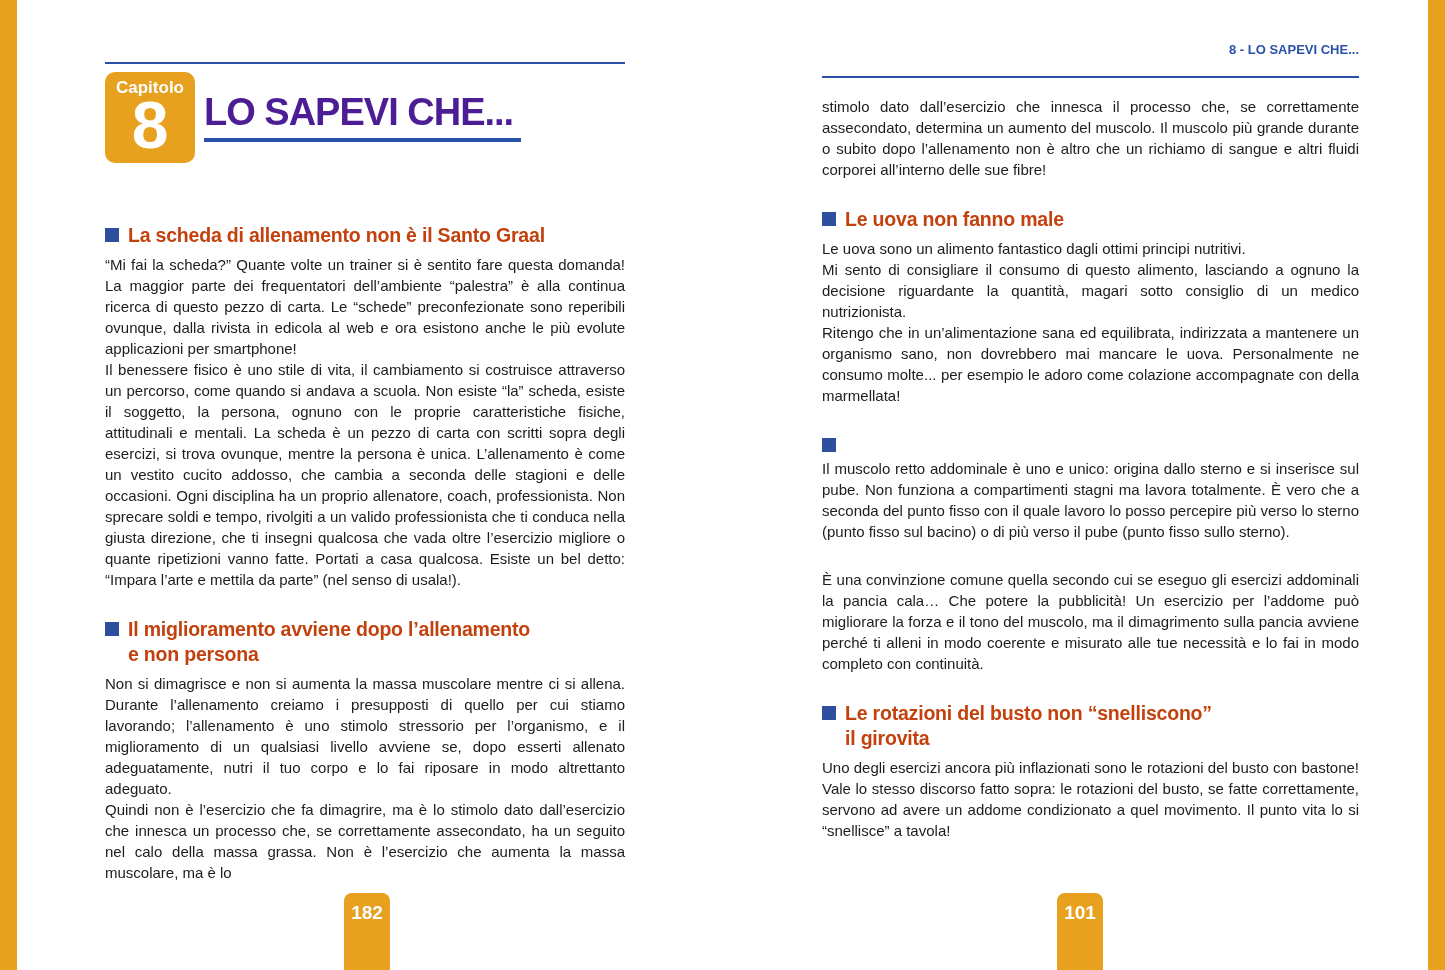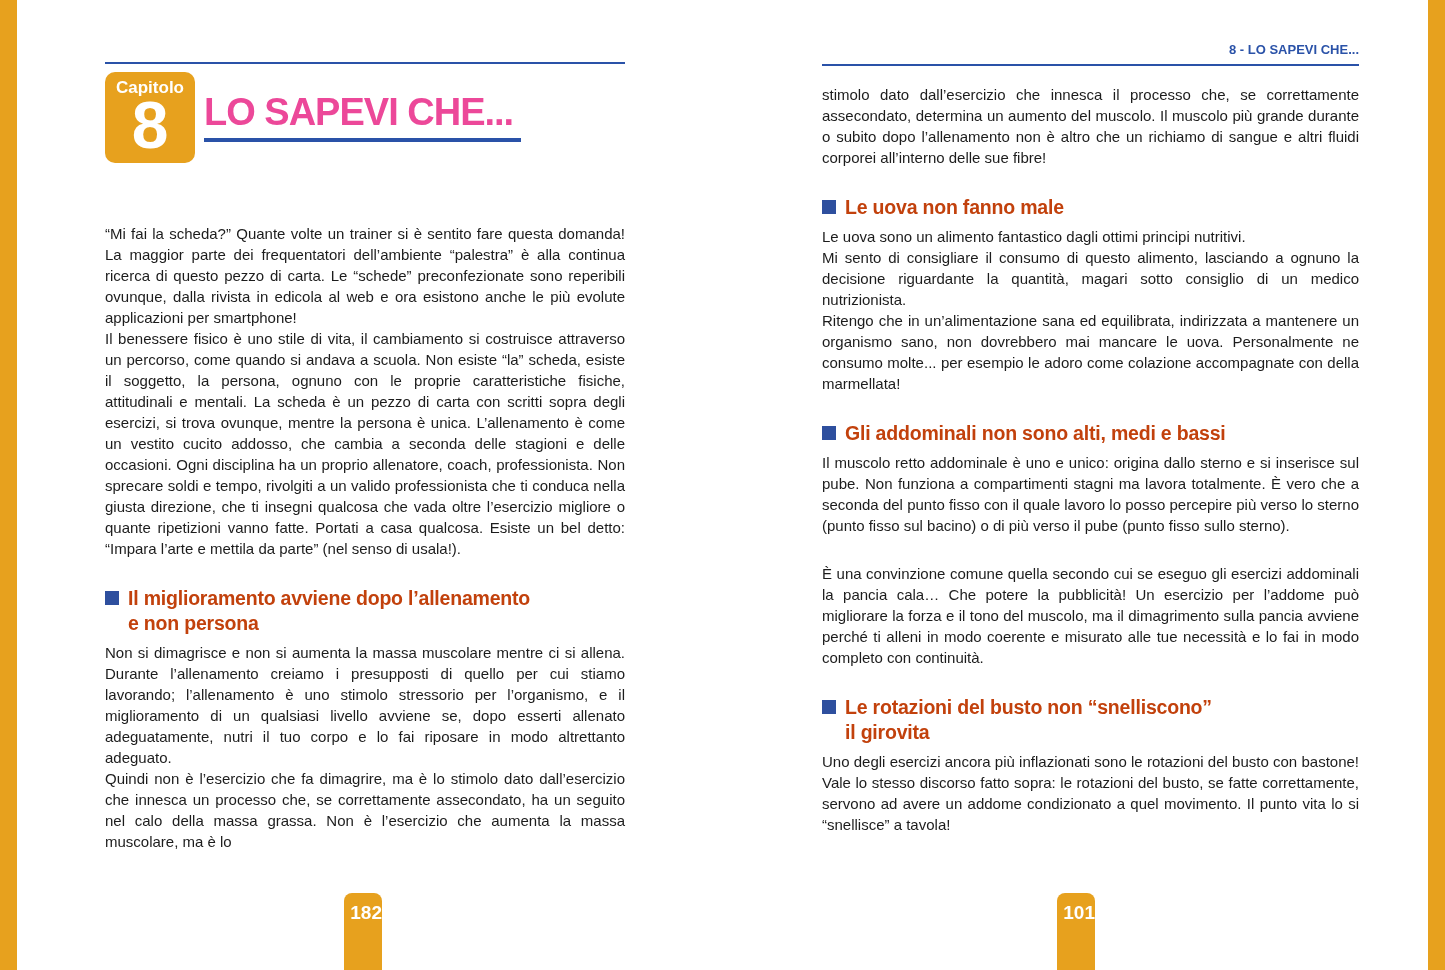--- a/index.html
+++ b/index.html
@@ -9,43 +9,43 @@
   }
   .edge{position:absolute;top:0;bottom:0;width:17px;background:#e7a11e;z-index:1;}
   .edge-left{left:0;}
   .edge-right{right:0;}
 
   .rule{height:2px;background:#2a52a8;}
 
   .page-left{position:absolute;left:105px;top:62px;width:520px;}
   .page-right{position:absolute;left:822px;top:42px;width:537px;}
 
-  .running{font-size:13px;font-weight:bold;color:#2a52a8;text-align:right;margin:0 0 7px 0;line-height:15px;}
+  .running{font-size:13px;font-weight:bold;color:#2a52a8;text-align:right;margin:0 0 19px 0;line-height:15px;}
 
   .chapter-row{display:flex;align-items:center;margin-top:8px;margin-bottom:60px;}
   .badge{width:90px;height:91px;background:#e7a11e;border-radius:10px;color:#fff;flex:0 0 auto;overflow:hidden;}
   .badge-label{font-size:17px;font-weight:bold;padding:7px 0 0 11px;line-height:1;}
   .badge-number{font-size:66px;font-weight:bold;text-align:center;line-height:0.95;margin-top:-2px;}
   .chapter-title{
-    margin-left:9px;color:#ec4899;font-weight:bold;font-size:38px;letter-spacing:-1px;
+    margin-left:9px;color:#4c1d95;font-weight:bold;font-size:38px;letter-spacing:-1px;
     border-bottom:4px solid #2a52a8;padding:0 8px 7px 0;line-height:1;white-space:nowrap;
   }
 
   .section{margin-top:27px;}
   .section.first{margin-top:0;}
   .sec-head{display:flex;color:#c2410c;font-weight:bold;font-size:19.5px;line-height:25px;letter-spacing:-0.2px;margin-bottom:6px;}
   .sq{flex:0 0 14px;height:14px;background:#2e4f9e;margin:5px 9px 0 0;}
   .sec-head-text{white-space:pre-line;}
 
   p.body{font-size:15px;line-height:21px;color:#1c1c1c;text-align:justify;margin:0;hyphens:auto;}
   p.intro{margin-top:18px;}
 
   .page-tab{
-    position:absolute;bottom:0;width:38px;height:77px;background:#e7a11e;border-radius:8px 8px 0 0;
-    color:#fff;font-weight:bold;font-size:19px;text-align:right;z-index:2;
+    position:absolute;bottom:0;width:46px;height:77px;background:#e7a11e;border-radius:8px 8px 0 0;
+    color:#fff;font-weight:bold;font-size:19px;text-align:center;z-index:2;
   }
   .page-tab span{display:block;margin-top:9px;}
   .tab-left{left:344px;}
   .tab-right{left:1057px;}
 </style>
 </head>
 <body>
 
 <div class="canvas">
   <div class="edge edge-left"></div>
@@ -56,20 +56,24 @@
 
     <div class="chapter-row">
       <div class="badge">
         <div class="badge-label">Capitolo</div>
         <div class="badge-number">8</div>
       </div>
       <div class="chapter-title">LO SAPEVI CHE...</div>
     </div>
 
     <div class="section first">
+      <div class="sec-head">
+        <span class="sq"></span>
+        <span class="sec-head-text">La scheda di allenamento non è il Santo Graal</span>
+      </div>
       <p class="body">“Mi fai la scheda?” Quante volte un trainer si è sentito fare questa domanda! La maggior parte dei frequentatori dell’ambiente “palestra” è alla continua ricerca di questo pezzo di carta. Le “schede” preconfezionate sono reperibili ovunque, dalla rivista in edicola al web e ora esistono anche le più evolute applicazioni per smartphone!</p>
       <p class="body">Il benessere fisico è uno stile di vita, il cambiamento si costruisce attraverso un percorso, come quando si andava a scuola. Non esiste “la” scheda, esiste il soggetto, la persona, ognuno con le proprie caratteristiche fisiche, attitudinali e mentali. La scheda è un pezzo di carta con scritti sopra degli esercizi, si trova ovunque, mentre la persona è unica. L’allenamento è come un vestito cucito addosso, che cambia a seconda delle stagioni e delle occasioni. Ogni disciplina ha un proprio allenatore, coach, professionista. Non sprecare soldi e tempo, rivolgiti a un valido professionista che ti conduca nella giusta direzione, che ti insegni qualcosa che vada oltre l’esercizio migliore o quante ripetizioni vanno fatte. Portati a casa qualcosa. Esiste un bel detto: “Impara l’arte e mettila da parte” (nel senso di usala!).</p>
     </div>
 
     <div class="section">
       <div class="sec-head">
         <span class="sq"></span>
         <span class="sec-head-text">Il miglioramento avviene dopo l’allenamento
 e non persona</span>
       </div>
@@ -90,21 +94,20 @@
         <span class="sec-head-text">Le uova non fanno male</span>
       </div>
       <p class="body">Le uova sono un alimento fantastico dagli ottimi principi nutritivi.</p>
       <p class="body">Mi sento di consigliare il consumo di questo alimento, lasciando a ognuno la decisione riguardante la quantità, magari sotto consiglio di un medico nutrizionista.</p>
       <p class="body">Ritengo che in un’alimentazione sana ed equilibrata, indirizzata a mantenere un organismo sano, non dovrebbero mai mancare le uova. Personalmente ne consumo molte... per esempio le adoro come colazione accompagnate con della marmellata!</p>
     </div>
 
     <div class="section">
       <div class="sec-head">
         <span class="sq"></span>
-        <span class="sec-head-text">Gli addominali non sono alti, medi e bassi</span>
       </div>
       <p class="body">Il muscolo retto addominale è uno e unico: origina dallo sterno e si inserisce sul pube. Non funziona a compartimenti stagni ma lavora totalmente. È vero che a seconda del punto fisso con il quale lavoro lo posso percepire più verso lo sterno (punto fisso sul bacino) o di più verso il pube (punto fisso sullo sterno).</p>
     </div>
 
     <div class="section">
       <p class="body">È una convinzione comune quella secondo cui se eseguo gli esercizi addominali la pancia cala… Che potere la pubblicità! Un esercizio per l’addome può migliorare la forza e il tono del muscolo, ma il dimagrimento sulla pancia avviene perché ti alleni in modo coerente e misurato alle tue necessità e lo fai in modo completo con continuità.</p>
     </div>
 
     <div class="section">
       <div class="sec-head">

